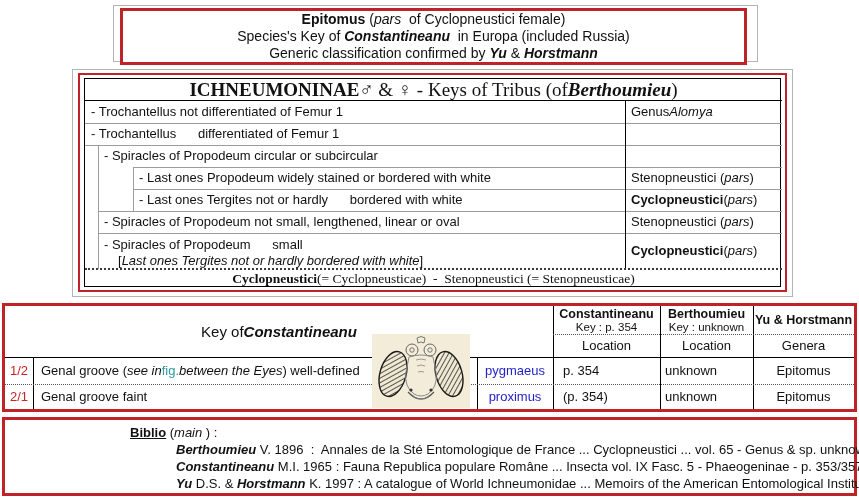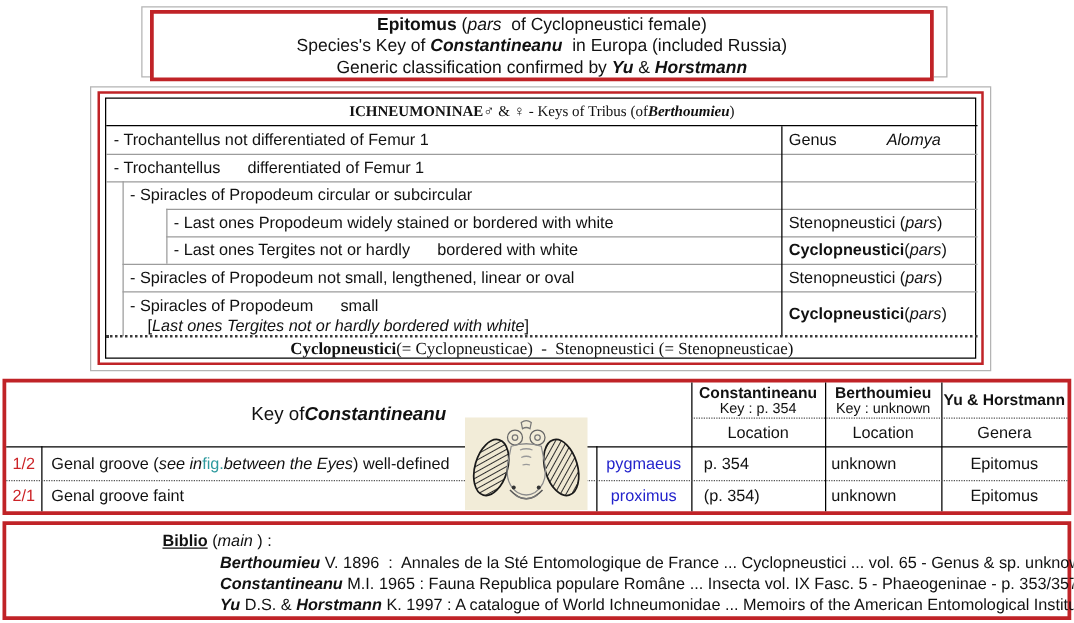--- a/index.html
+++ b/index.html
@@ -36,21 +36,21 @@
   <div class="abs red3 center-col" style="left:120px;top:8px;width:627px;height:57px">
     <div class="t14"><span style="font-weight: bold;">Epitomus</span><span> (</span><span style="font-style: italic;">pars</span><span>&nbsp; of Cyclopneustici female)</span></div>
     <div class="t14"><span>Species's Key of </span><span style="font-weight: bold; font-style: italic;">Constantineanu</span><span>&nbsp; in Europa (included Russia)</span></div>
     <div class="t14"><span>Generic classification confirmed by </span><span style="font-weight: bold; font-style: italic;">Yu</span><span> &amp; </span><span style="font-weight: bold; font-style: italic;">Horstmann</span></div>
   </div>
 
   <div class="grey-frame" style="left:72px;top:69px;width:721px;height:228px"></div>
   <div class="abs red2" style="left:78px;top:73px;width:709px;height:219px"></div>
   <div class="abs blacktbl" style="left:84px;top:78px;width:697px;height:209px">
 
-    <div class="abs hcent serif" style="left:0;top:0;width:697px;height:22px;border-bottom:1px solid #000;font-size:12px">
+    <div class="abs hcent serif" style="left:0;top:0;width:697px;height:22px;border-bottom:1px solid #000;font-size:19px">
         <span style="font-weight: bold;">ICHNEUMONINAE</span>
         <span> ♂ &amp; ♀ - Keys of Tribus (of </span>
         <span style="font-weight: bold; font-style: italic;">Berthoumieu</span>
         <span> )</span>
       </div>
 
     <div class="abs vcent t13" style="left:6px;top:22px;width:530px;height:22px">
         <span>- Trochantellus not differentiated of Femur 1</span>
       </div>
     <div class="abs vcent t13" style="left:6px;top:44px;width:530px;height:22px">
@@ -66,21 +66,21 @@
         <span>- Last ones Tergites not or hardly &nbsp;&nbsp;&nbsp;&nbsp; bordered with white</span>
       </div>
     <div class="abs vcent t13" style="left:19px;top:132px;width:515px;height:22px">
         <span>- Spiracles of Propodeum not small, lengthened, linear or oval</span>
       </div>
     <div class="abs t13" style="left:19px;top:158px;width:515px;height:16px"><span>- Spiracles of Propodeum &nbsp;&nbsp;&nbsp;&nbsp; small</span></div>
     <div class="abs t13" style="left:33px;top:174px;width:500px;height:16px"><span>[</span><span style="font-style: italic;">Last ones Tergites not or hardly bordered with white</span><span>]</span></div>
 
     <div class="abs vcent t13" style="left:546px;top:22px;width:148px;height:22px">
         <span>Genus </span>
-        <span style="font-style: italic; margin-left: 40px;">Alomya</span>
+        <span style="font-style: italic;">Alomya</span>
       </div>
     <div class="abs vcent t13" style="left:546px;top:88px;width:148px;height:22px">
         <span>Stenopneustici (</span>
         <span style="font-style: italic;">pars</span>
         <span>)</span>
       </div>
     <div class="abs vcent t13" style="left:546px;top:110px;width:148px;height:22px">
         <span style="font-weight: bold;">Cyclopneustici</span>
         <span> (</span>
         <span style="font-style: italic;">pars</span>

